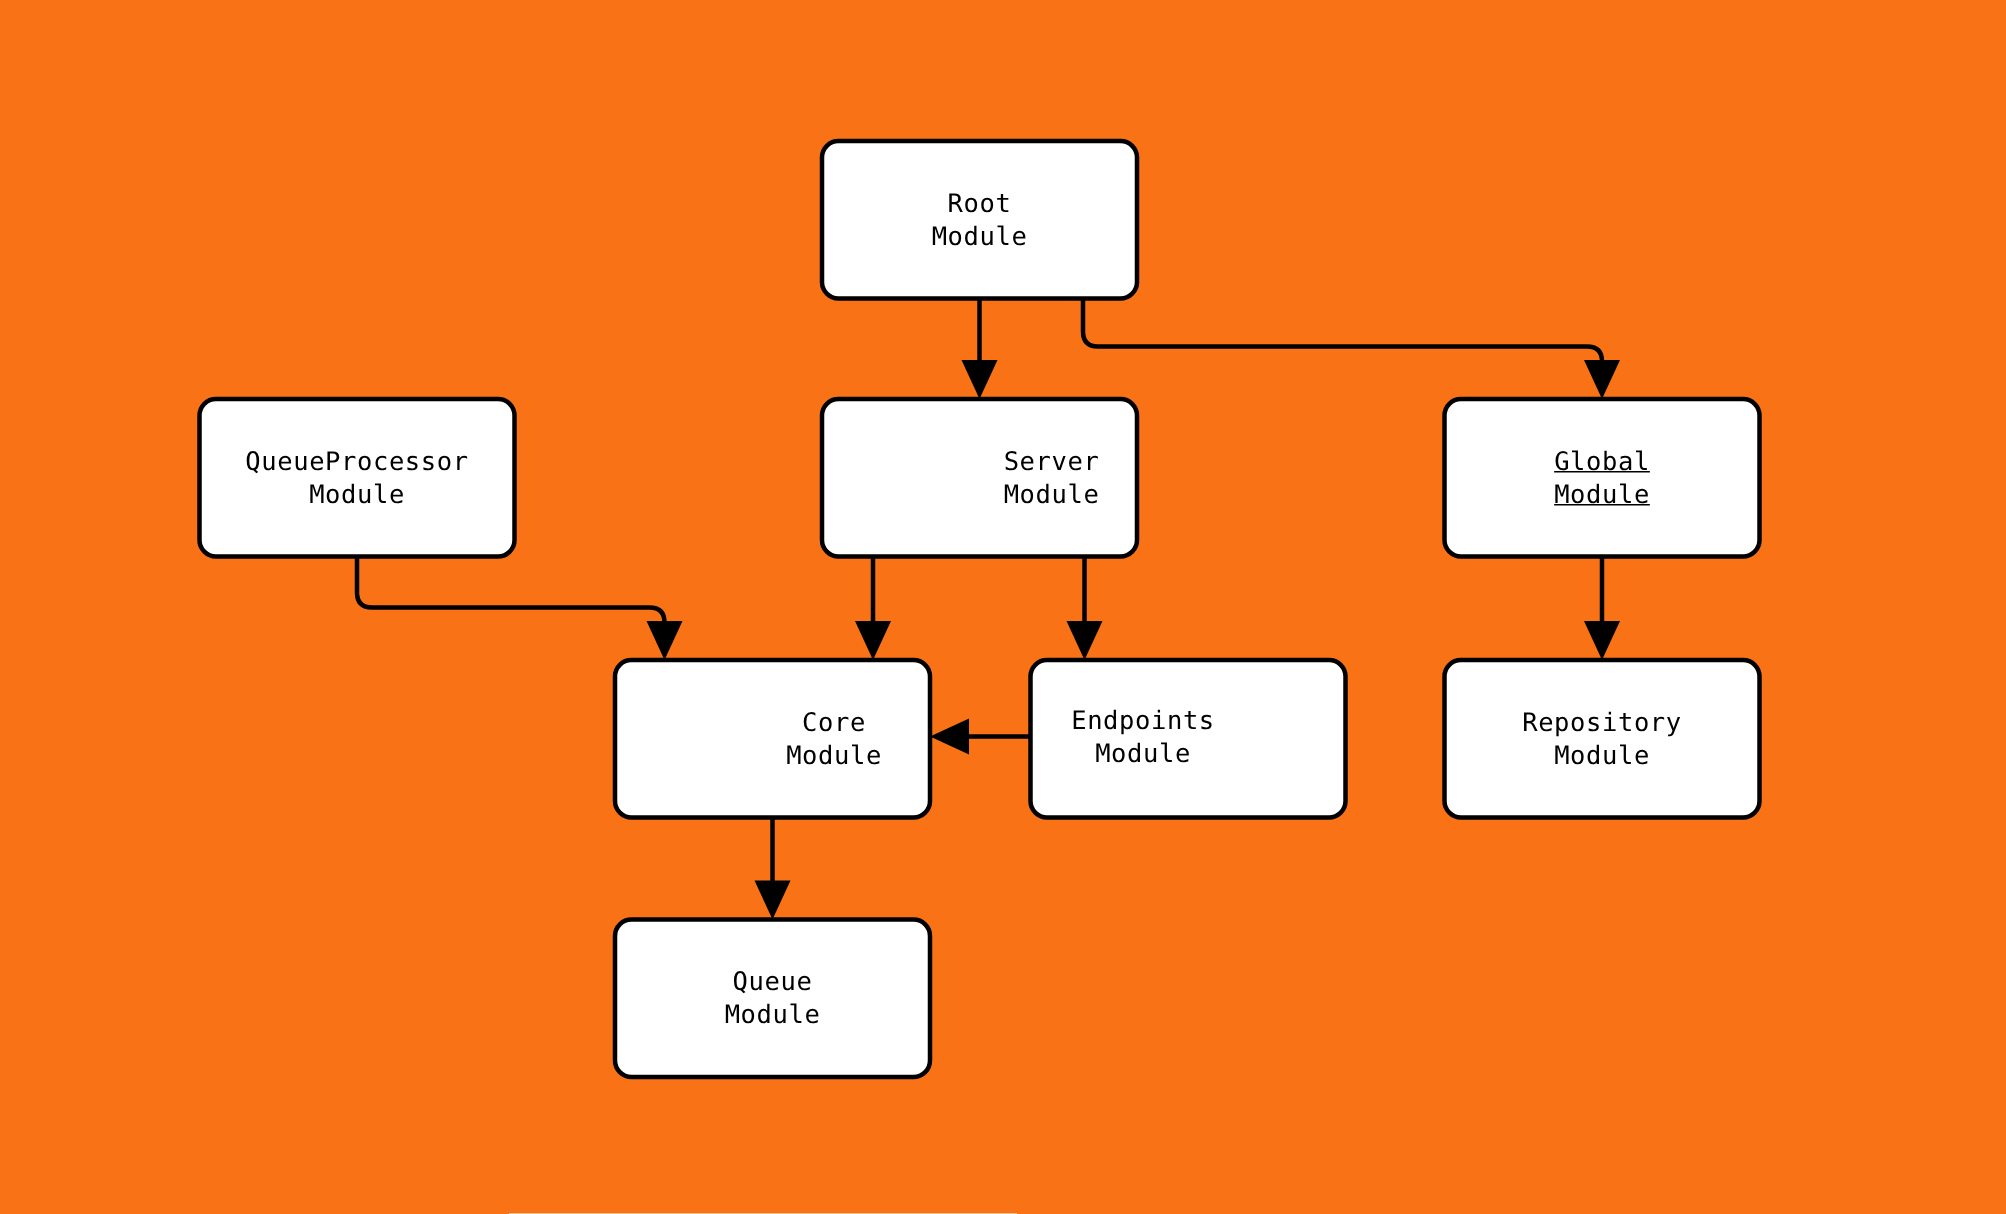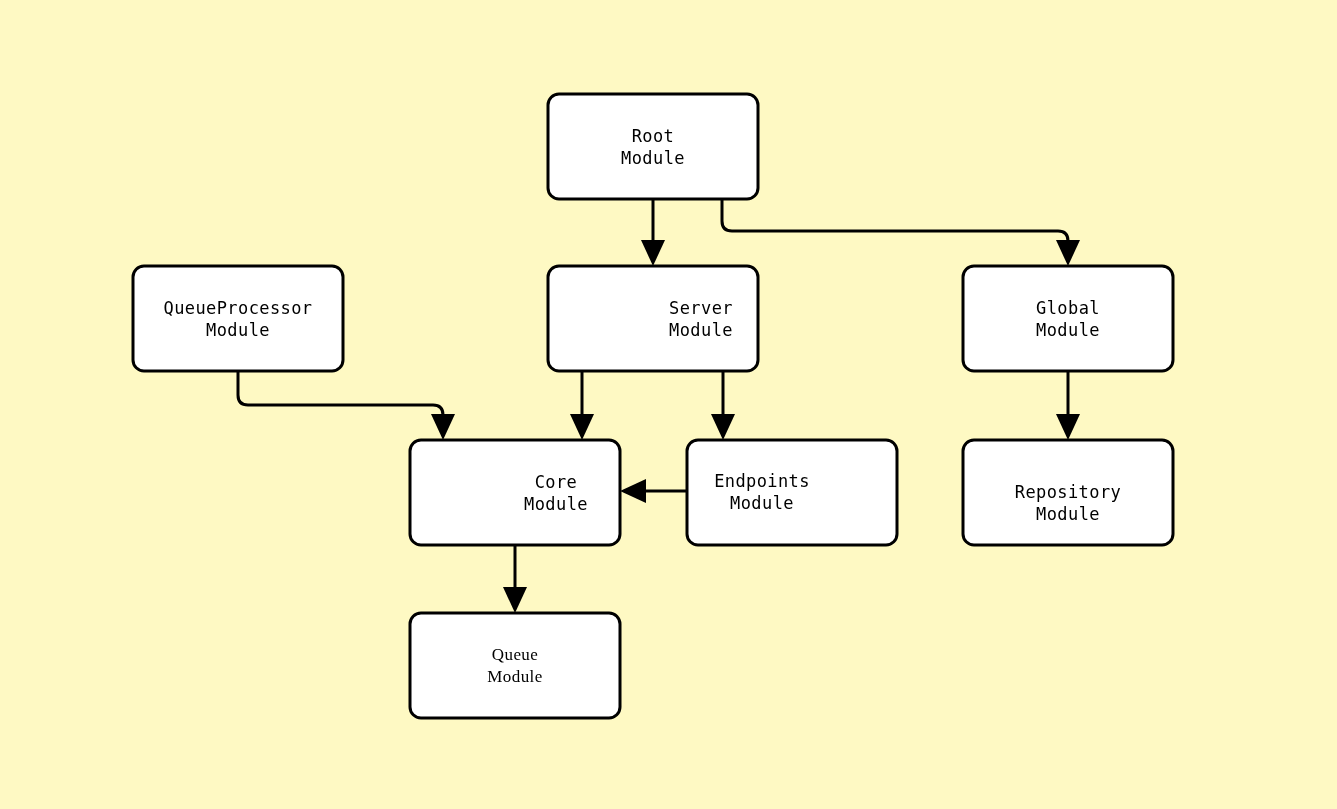--- a/index.html
+++ b/index.html
@@ -5,21 +5,21 @@
 <style>
   html, body {
     margin: 0;
     padding: 0;
     background: #ffffff;
   }
   #diagram-root {
     position: relative;
     width: 1337px;
     height: 809px;
-    background: #fef9c3;
+    background: #f97316;
     overflow: hidden;
     font-family: "DejaVu Sans Mono", "Liberation Mono", monospace;
   }
   #graph-svg {
     position: absolute;
     top: 0;
     left: 0;
     width: 1337px;
     height: 809px;
   }
@@ -124,38 +124,38 @@
   <div class="node-label" style="left:133px; top:266px; width:210px; height:105px;border-radius:25px;">
     <span class="line1">QueueProcessor</span>
     <span class="line2">Module</span>
   </div>
 
   <div class="node-label" style="left:548px; top:266px; width:210px; height:105px;margin-left:48px;">
     <span class="line1">Server</span>
     <span class="line2">Module</span>
   </div>
 
-  <div class="node-label" style="left:963px; top:266px; width:210px; height:105px;">
+  <div class="node-label" style="left:963px; top:266px; width:210px; height:105px;text-decoration:underline;">
     <span class="line1">Global</span>
     <span class="line2">Module</span>
   </div>
 
   <div class="node-label" style="left:410px; top:440px; width:210px; height:105px;padding-left:41px;">
     <span class="line1">Core</span>
     <span class="line2">Module</span>
   </div>
 
   <div class="node-label" style="left:657px; top:440px; width:210px; height:103px;">
     <span class="line1">Endpoints</span>
     <span class="line2">Module</span>
   </div>
 
-  <div class="node-label" style="left:963px; top:450px; width:210px; height:105px;">
+  <div class="node-label" style="left:963px; top:440px; width:210px; height:105px;">
     <span class="line1">Repository</span>
     <span class="line2">Module</span>
   </div>
 
-  <div class="node-label" style="left:410px; top:613px; width:210px; height:105px;font-family:Liberation Serif, serif;">
+  <div class="node-label" style="left:410px; top:613px; width:210px; height:105px;">
     <span class="line1">Queue</span>
     <span class="line2">Module</span>
   </div>
 
 </div>
 
 </body></html>

